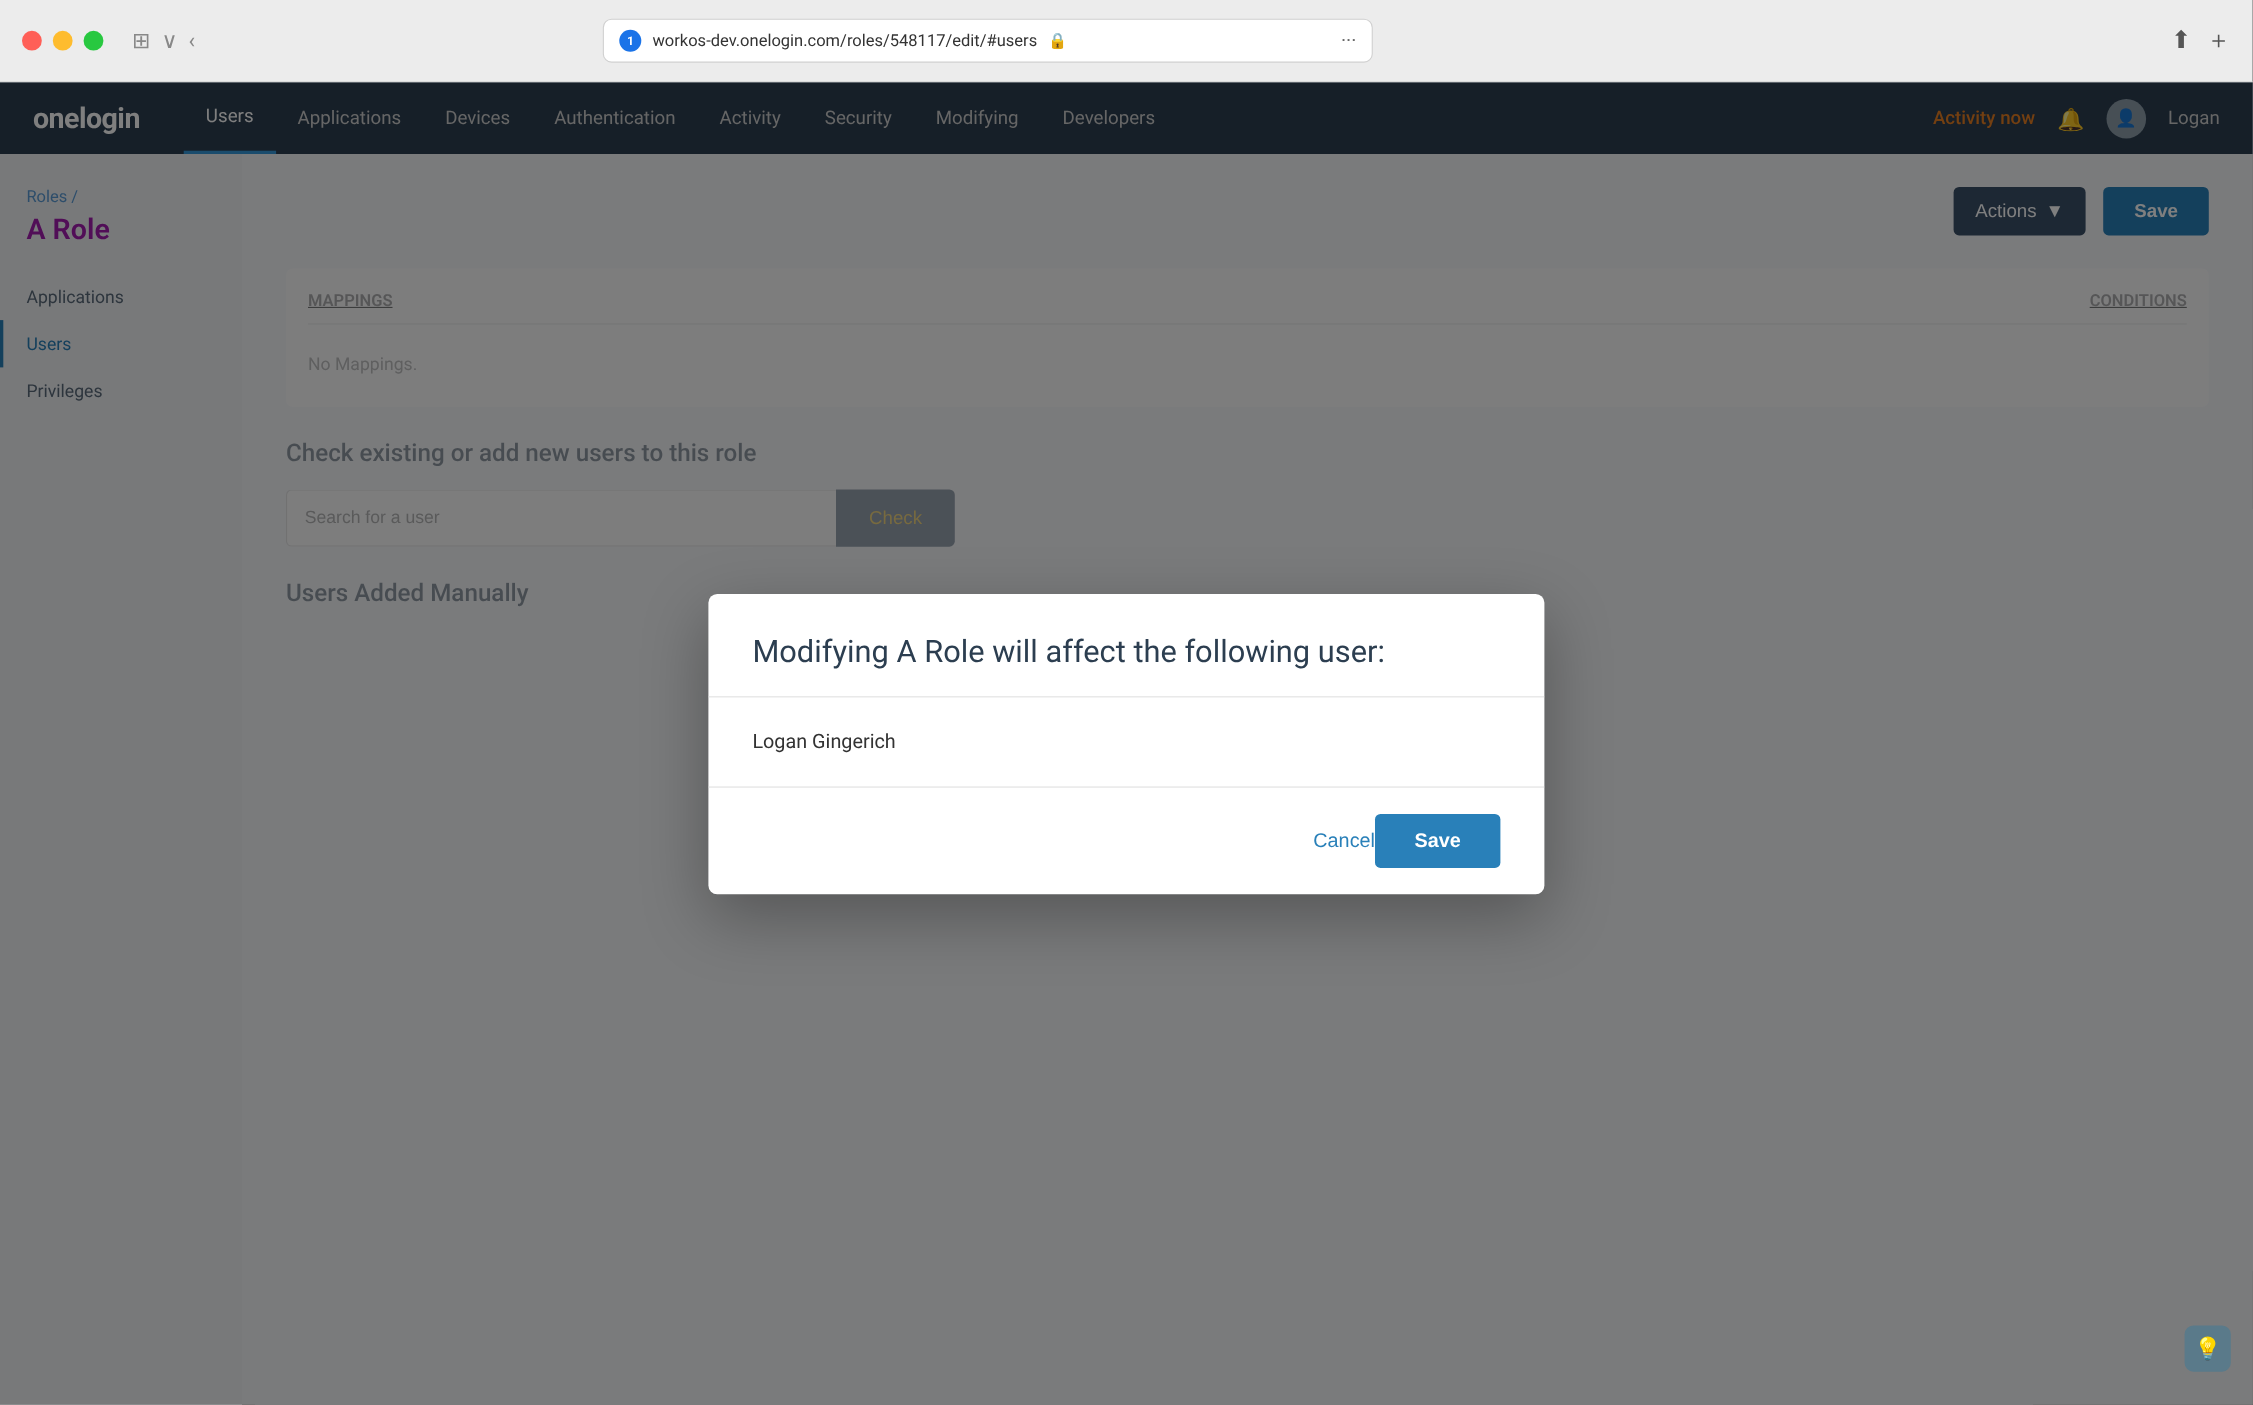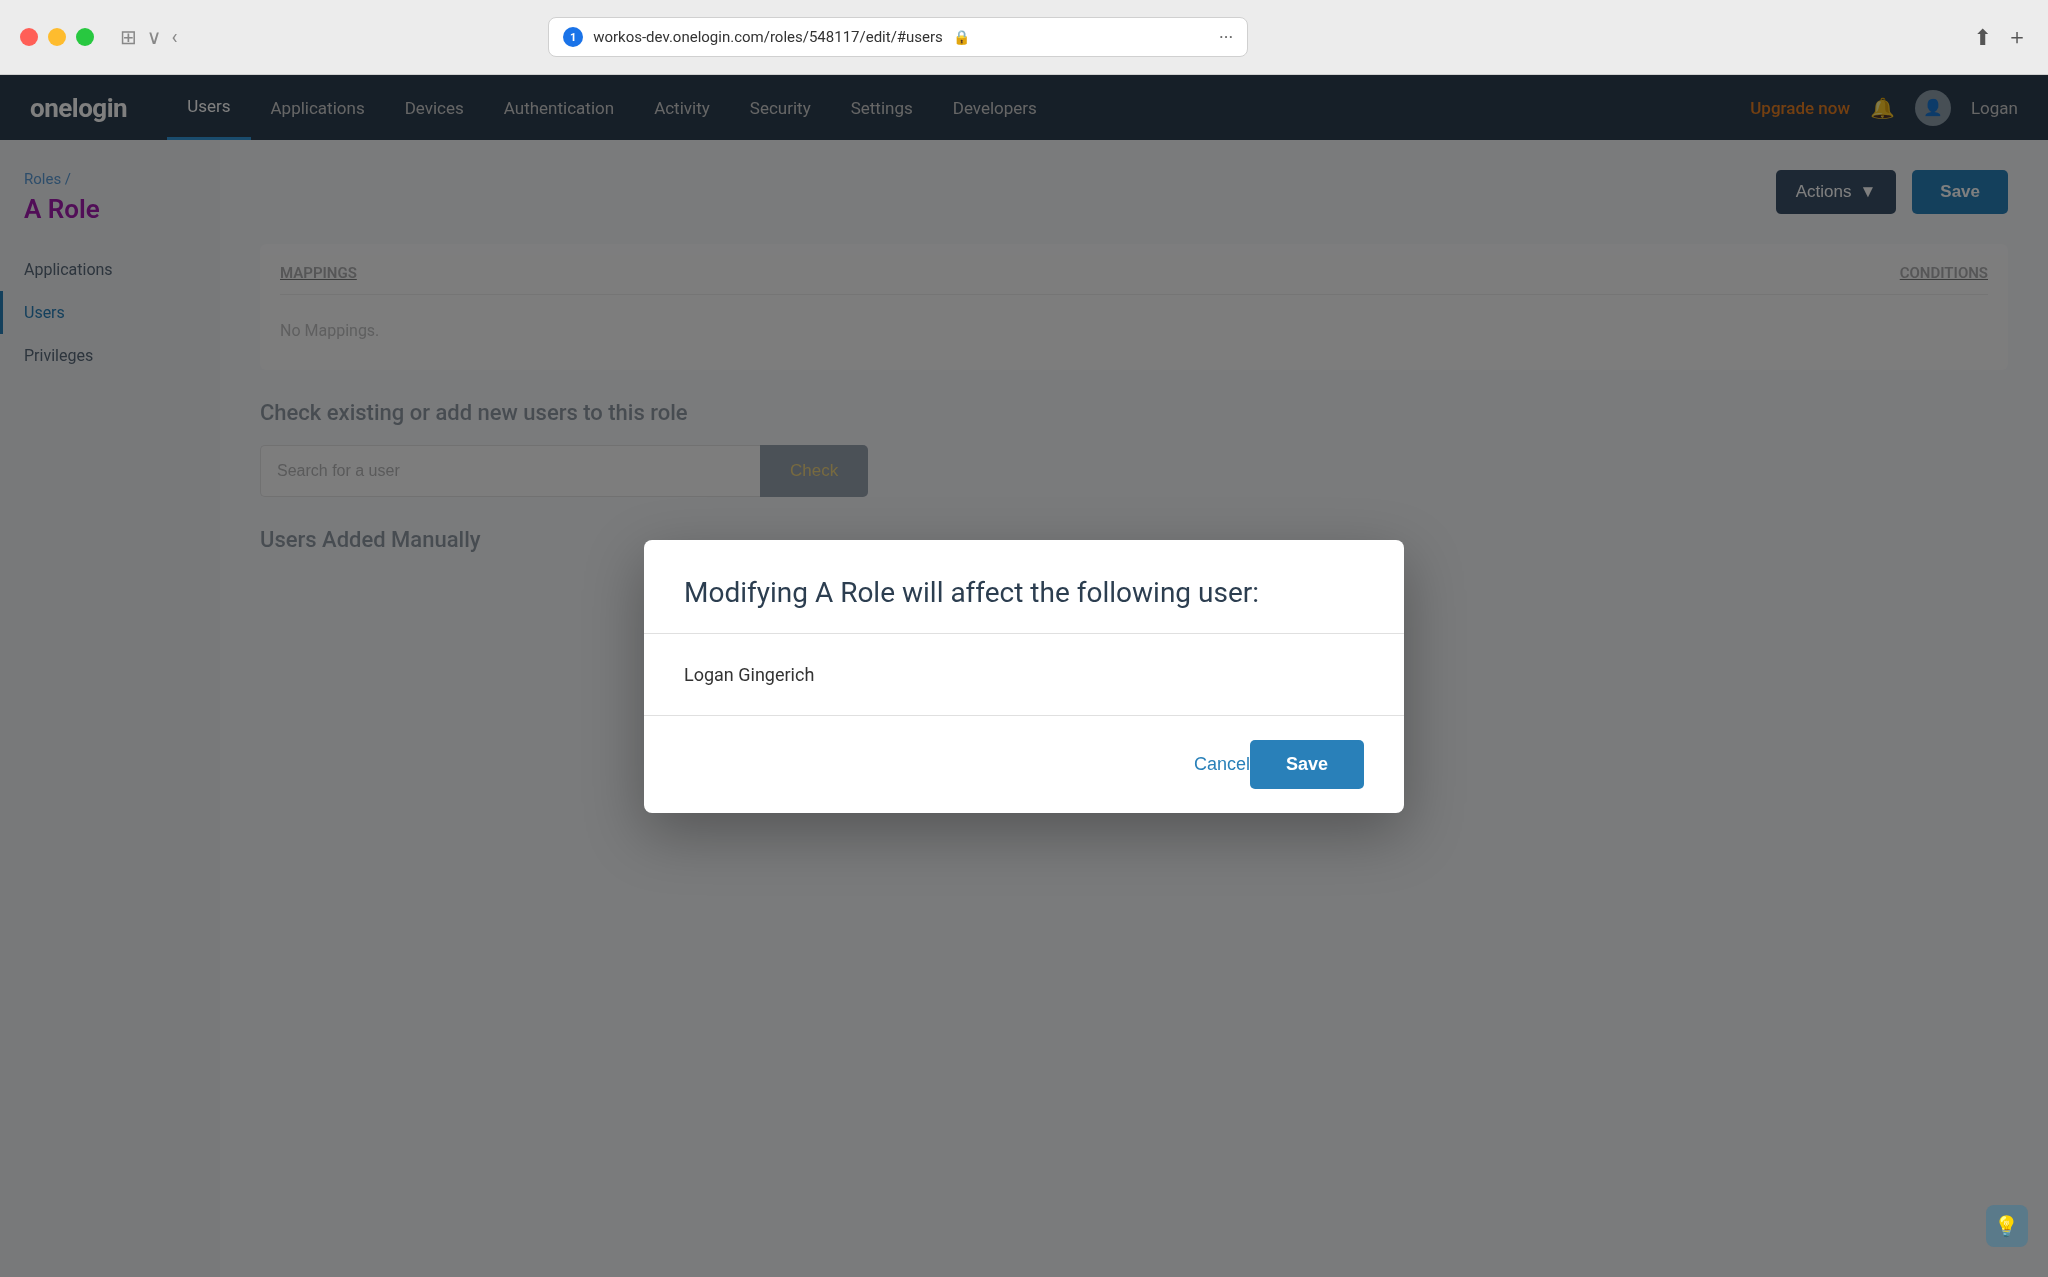--- a/index.html
+++ b/index.html
@@ -442,28 +442,28 @@
       <div class="nav-item">
         <span>Authentication</span>
       </div>
       <div class="nav-item">
         <span>Activity</span>
       </div>
       <div class="nav-item">
         <span>Security</span>
       </div>
       <div class="nav-item">
-        <span>Settings</span>
+        <span>Modifying</span>
       </div>
       <div class="nav-item">
         <span>Developers</span>
       </div>
     </div>
     <div class="nav-right">
-      <span class="upgrade-btn">Upgrade now</span>
+      <span class="upgrade-btn">Activity now</span>
       <span class="bell-icon">🔔</span>
       <div class="avatar">
         <span>👤</span>
       </div>
       <span class="nav-username">Logan</span>
     </div>
   </nav>
 
   <div class="page-layout">
 

